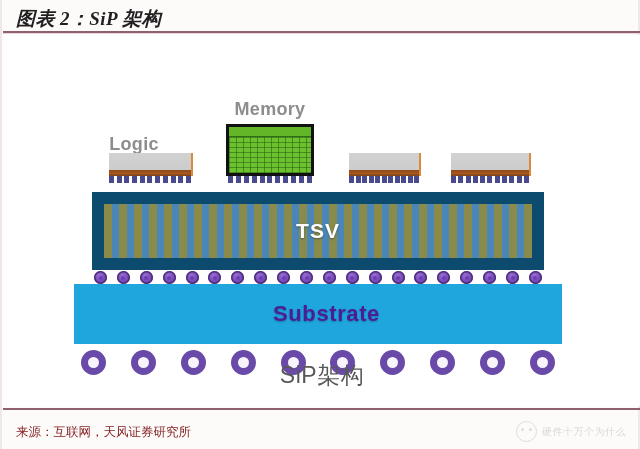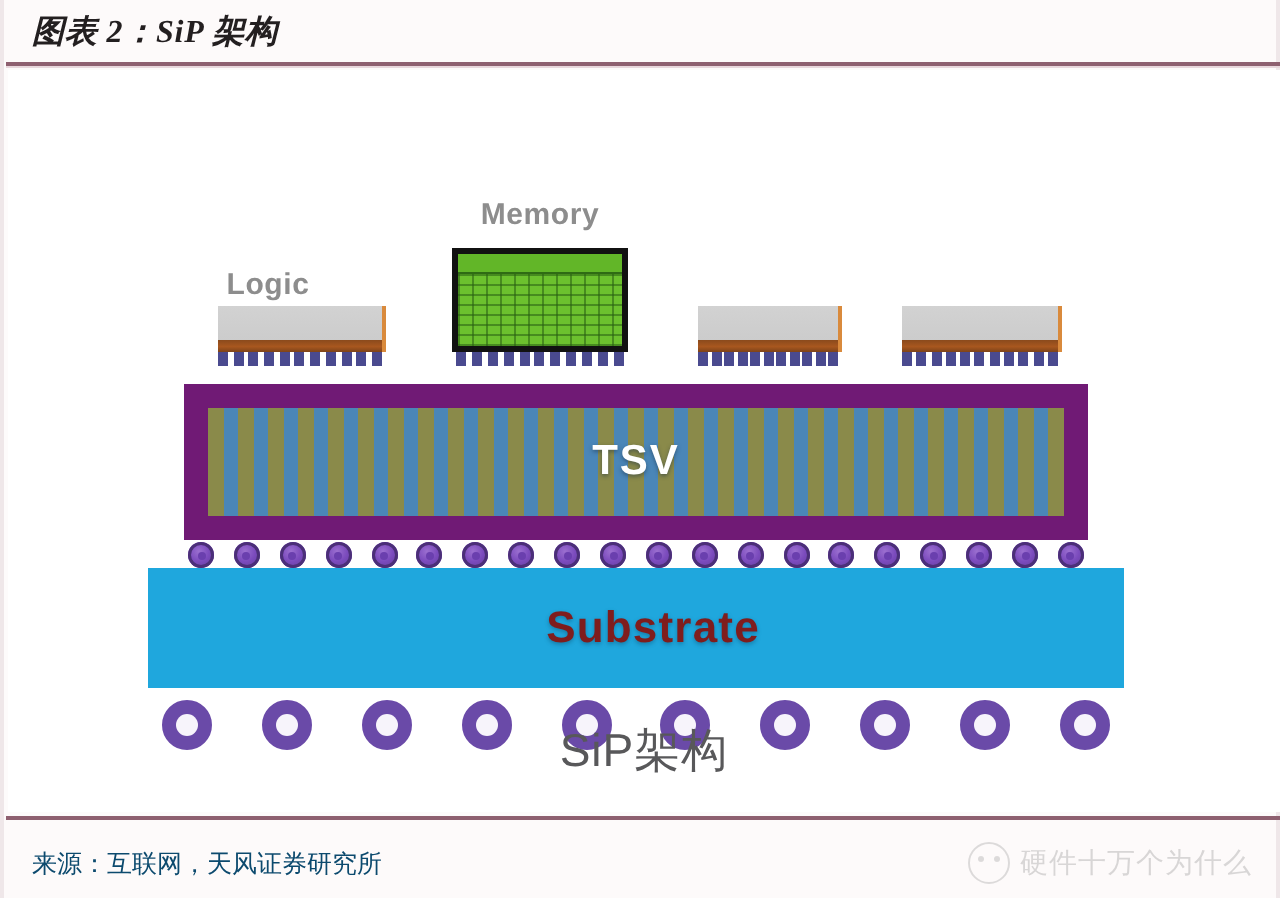--- a/index.html
+++ b/index.html
@@ -36,21 +36,21 @@
     box-sizing: border-box;
     background: #fdfafa;
   }
   .fig-title {
     position: absolute;
     left: 14px;
     top: 6px;
     font-family: "Liberation Serif", "DejaVu Serif", serif;
     font-weight: bold;
     font-style: italic;
-    font-size: 16px;
+    font-size: 19px;
     color: #231f20;
     letter-spacing: 0.4px;
     white-space: nowrap;
   }
   .rule-top {
     position: absolute;
     left: 1px; top: 31px;
     width: 638px;
     height: 2px;
     background: #8e6070;
@@ -87,21 +87,21 @@
     width: 100%;
     height: 39px;
     background: #fdfafa;
   }
   .fig-source {
     position: absolute;
     left: 14px;
     top: 14px;
     font-family: "Liberation Serif", "DejaVu Serif", serif;
     font-size: 12.5px;
-    color: #0c4a6e;
+    color: #7f1d1d;
     white-space: nowrap;
   }
   .watermark {
     position: absolute;
     right: 12px;
     top: 11px;
     display: flex;
     align-items: center;
     gap: 5px;
     opacity: 0.32;
@@ -125,40 +125,40 @@
   .watermark-logo::after {
     content: "";
     position: absolute;
     right: 4px; top: 5.5px;
     width: 3px; height: 3px;
     border-radius: 50%;
     background: #9a9a9a;
   }
   .watermark-text {
     font-family: "Liberation Sans", "DejaVu Sans", sans-serif;
-    font-size: 14px;
+    font-size: 10px;
     color: #8c8c8c;
     white-space: nowrap;
     letter-spacing: 0.5px;
   }
 
   
   .diagram {
     position: absolute;
     left: 0; top: 0;
     width: 636px;
     height: 371px;
   }
 
   
   .die-label {
     position: absolute;
     font-family: "Liberation Sans", "DejaVu Sans", sans-serif;
     font-weight: bold;
-    font-size: 15px;
+    font-size: 18px;
     color: #8d8d8d;
     white-space: nowrap;
     text-align: center;
     letter-spacing: 0.3px;
   }
 
   
   .die {
     position: absolute;
   }
@@ -234,21 +234,21 @@
     height: 7px;
     display: flex;
     justify-content: space-between;
   }
   .memory-bumps .microbump { width: 5px; height: 7px; }
 
   
   .interposer {
     position: absolute;
     box-sizing: border-box;
-    background: #701a75;
+    background: #0c4a6e;
     padding: 12px;
   }
   .tsv-core {
     position: relative;
     width: 100%;
     height: 100%;
     background:
       repeating-linear-gradient(to right,
         #8a8a4a 0 8px,
         #4a86b8 8px 15px);
@@ -313,21 +313,21 @@
     position: absolute;
     background: #1fa7dd;
     display: flex;
     align-items: center;
     justify-content: center;
   }
   .substrate-label {
     font-family: "Liberation Sans", "DejaVu Sans", sans-serif;
     font-weight: bold;
     font-size: 22px;
-    color: #7f1d1d;
+    color: #4c1d95;
     letter-spacing: 0.6px;
     text-shadow: 0 1px 2px rgba(10,70,105,0.45);
     margin-left: 17px;
   }
 
   .diagram-caption {
     position: absolute;
     left: 0;
     width: 636px;
     text-align: center;

